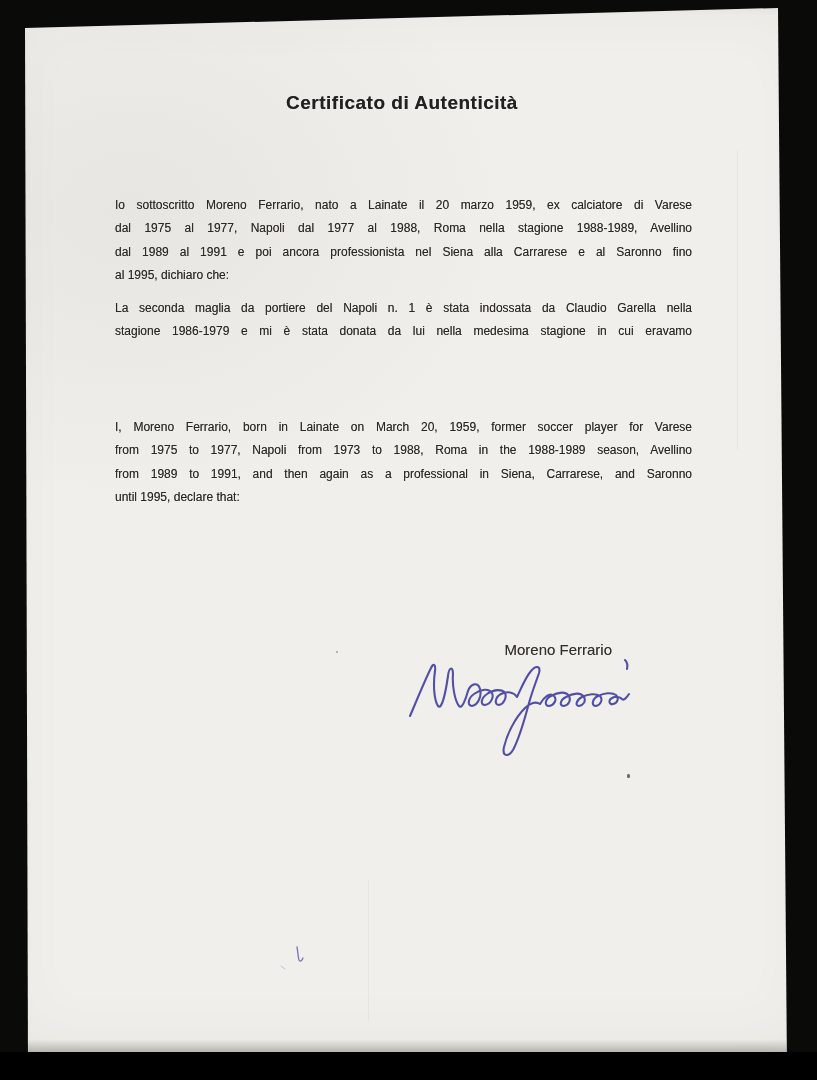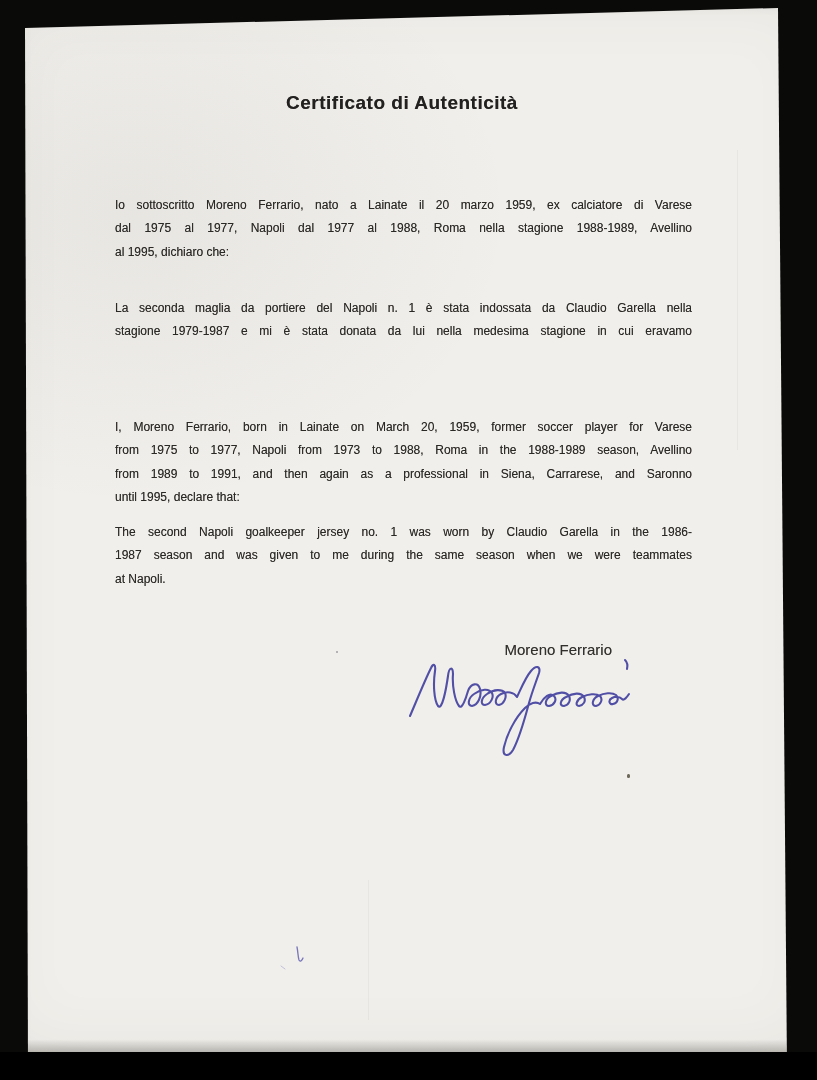--- a/index.html
+++ b/index.html
@@ -113,40 +113,36 @@
 
 <div class="stage">
 
   <div class="paper">
 
     <div class="doc-title">Certificato di Autenticità</div>
 
     <div class="para p-it-1">
         <div class="tline">Io sottoscritto Moreno Ferrario, nato a Lainate il 20 marzo 1959, ex calciatore di Varese</div>
         <div class="tline">dal 1975 al 1977, Napoli dal 1977 al 1988, Roma nella stagione 1988-1989, Avellino</div>
+        <div class="tline">dal 1989 al 1991 e poi ancora professionista nel Siena alla Carrarese e al Saronno fino</div>
         <div class="tline last">al 1995, dichiaro che:</div>
       </div>
 
     <div class="para p-it-2">
         <div class="tline">La seconda maglia da portiere del Napoli n. 1 è stata indossata da Claudio Garella nella</div>
-        <div class="tline">stagione 1979-1987 e mi è stata donata da lui nella medesima stagione in cui eravamo</div>
+        <div class="tline">stagione 1986-1979 e mi è stata donata da lui nella medesima stagione in cui eravamo</div>
       </div>
 
     <div class="para p-en-1">
         <div class="tline">I, Moreno Ferrario, born in Lainate on March 20, 1959, former soccer player for Varese</div>
         <div class="tline">from 1975 to 1977, Napoli from 1973 to 1988, Roma in the 1988-1989 season, Avellino</div>
         <div class="tline">from 1989 to 1991, and then again as a professional in Siena, Carrarese, and Saronno</div>
         <div class="tline last">until 1995, declare that:</div>
       </div>
 
-    <div class="para p-en-2">
-        <div class="tline">The second Napoli goalkeeper jersey no. 1 was worn by Claudio Garella in the 1986-</div>
-        <div class="tline">1987 season and was given to me during the same season when we were teammates</div>
-        <div class="tline last">at Napoli.</div>
-      </div>
 
     <div class="signer-name">Moreno Ferrario</div>
 
     <svg class="signature-svg" viewBox="0 0 248 104">
       <g fill="none" stroke="#4342a0" stroke-width="2.1" stroke-linecap="round" stroke-linejoin="round" opacity="0.92">
         <path d="
           M 12 58
           C 18 44, 27 22, 33 10
           C 35 5, 38 6, 37 13
           C 35 26, 36 42, 40 48

